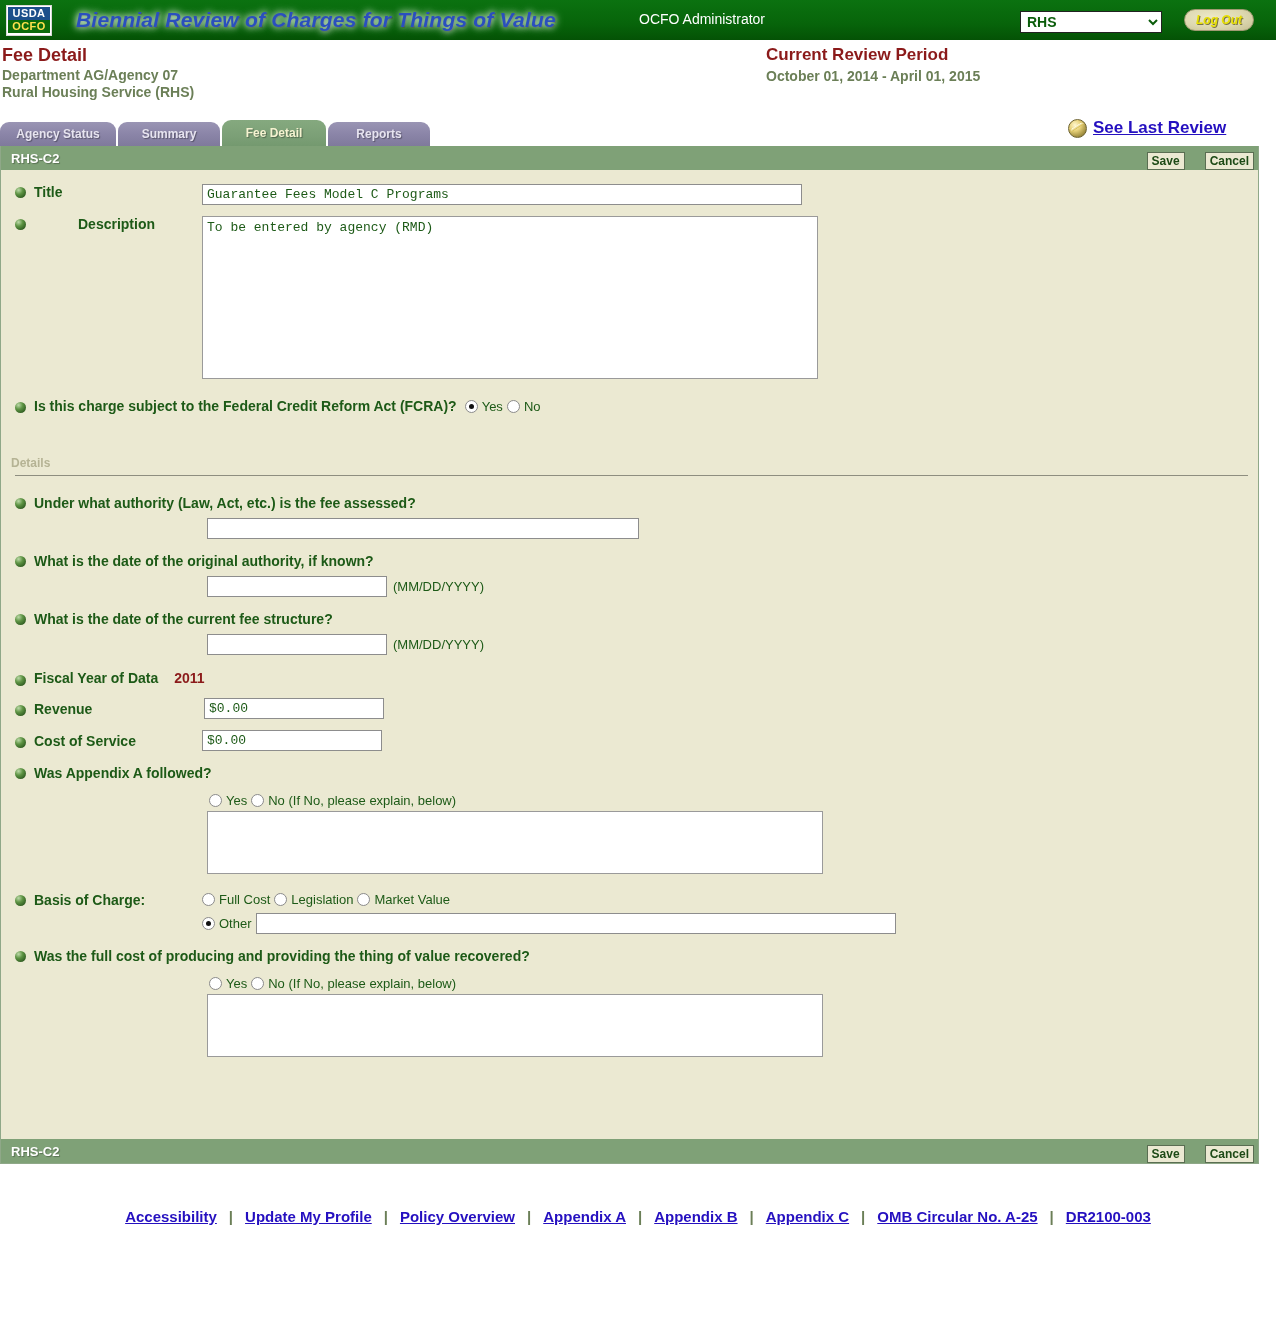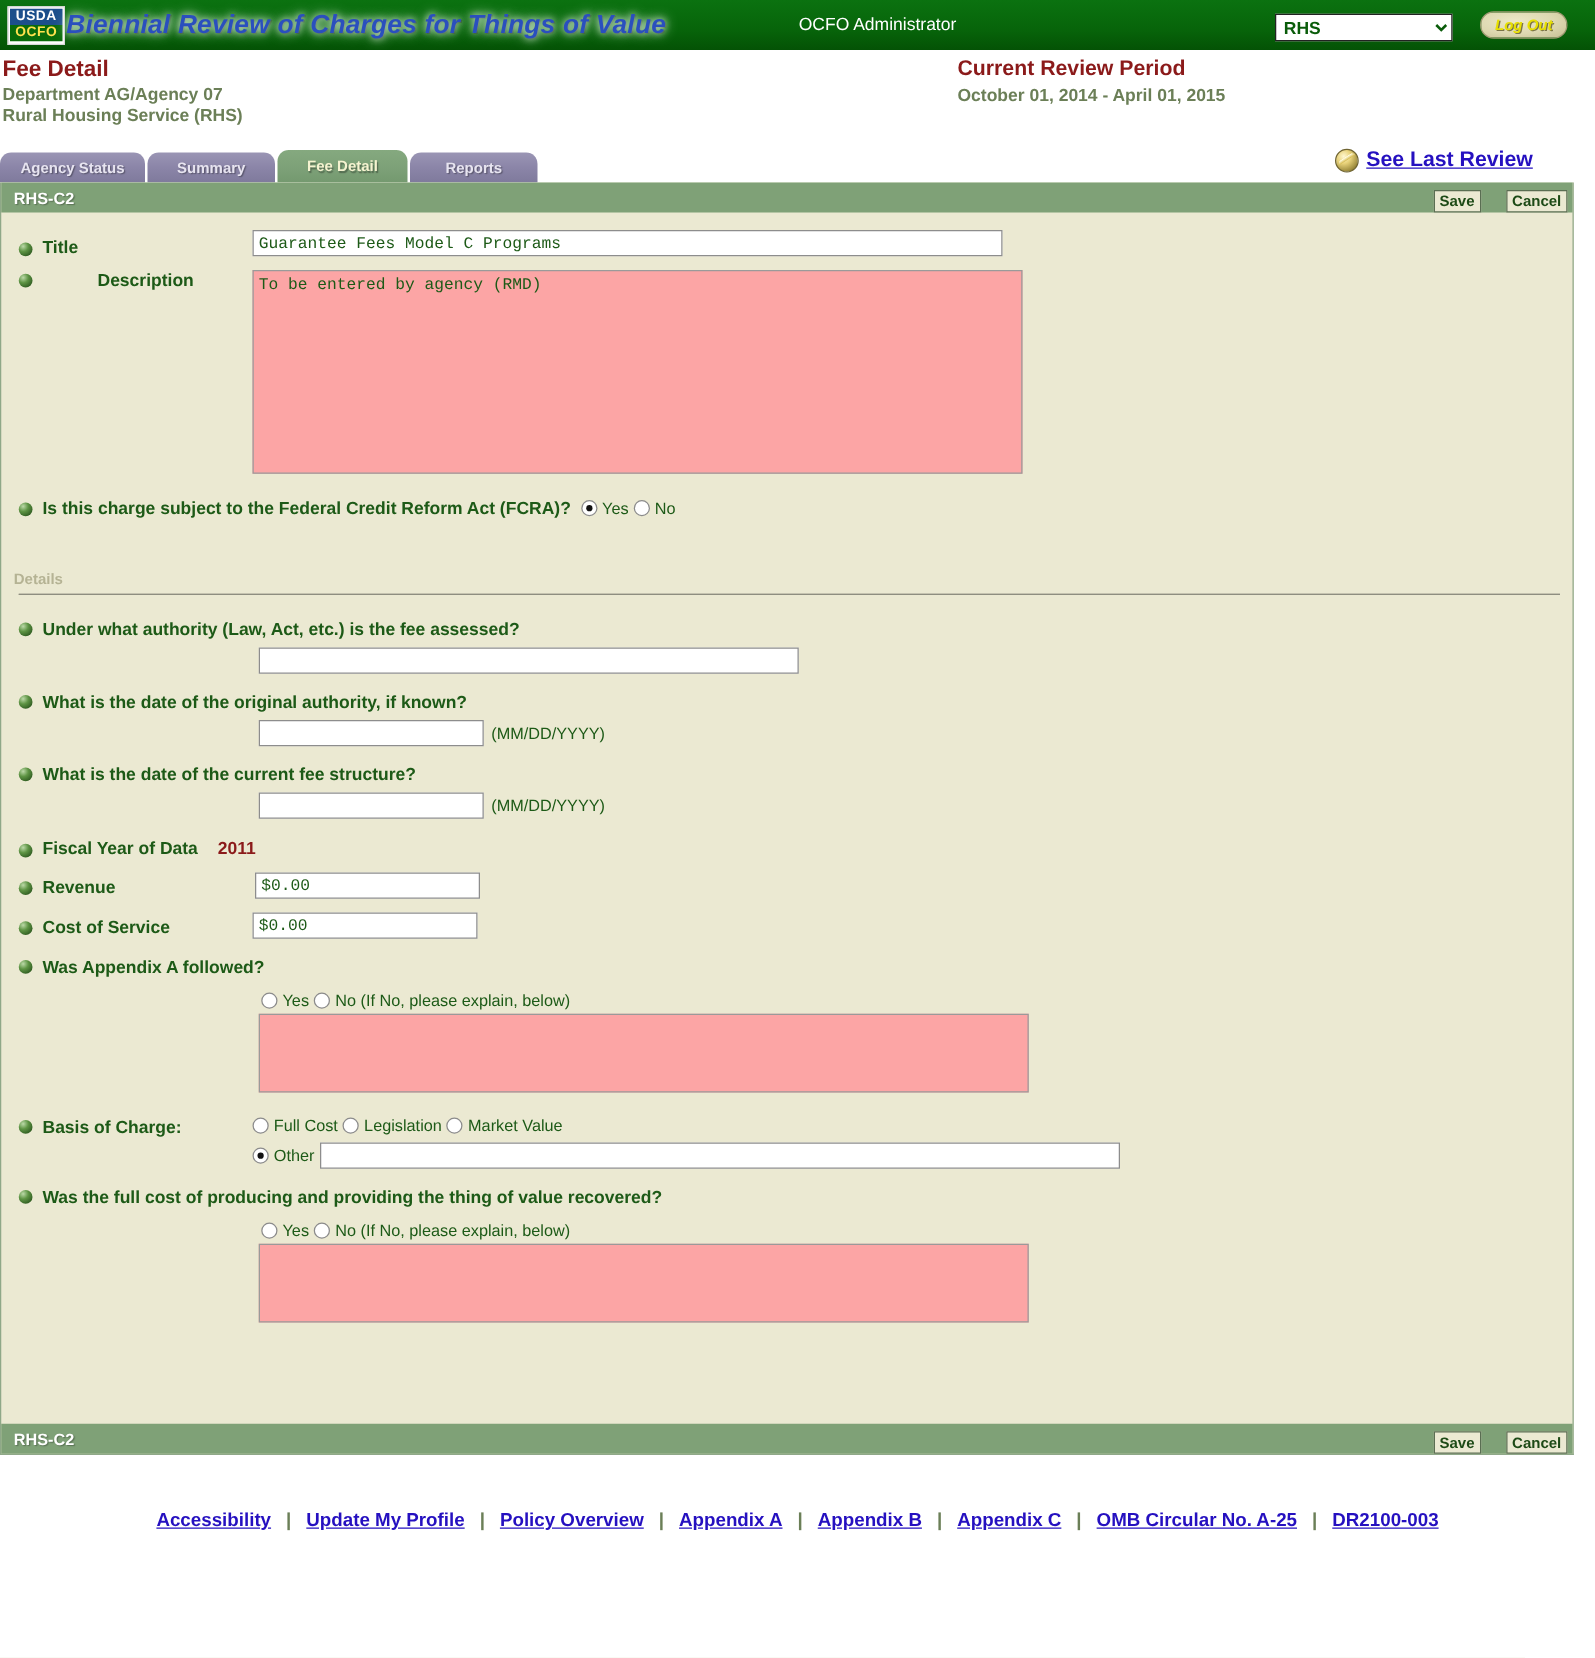--- a/index.html
+++ b/index.html
@@ -30,21 +30,21 @@
     font-size: 11px; font-weight: bold; color: #ffffff;
     background: #1c4f8b; width: 100%; text-align: center; line-height: 13px;
     letter-spacing: .4px;
   }
   .usda-logo .ocfo {
     font-size: 11px; font-weight: bold; color: #ffe14d;
     background: #0a6b0a; width: 100%; text-align: center; line-height: 13px;
     letter-spacing: .4px;
   }
   .banner-title {
-    margin-left: 1px;
+    margin-left: 24px;
     font-size: 21px; font-weight: bold; font-style: italic;
     color: #2a4fbe;
     text-shadow: 0 0 6px #cfe8cf, 0 0 10px #cfe8cf, 1px 1px 0 #0c3a0c;
     letter-spacing: .2px;
     white-space: nowrap;
   }
   .admin-label {
     position: absolute; left: 639px; top: 11px;
     color: #ffffff; font-size: 14px;
   }
@@ -193,21 +193,21 @@
     font-family: "Liberation Mono", monospace;
     font-size: 13px; color: #1d5a17;
     background: #ffffff;
     border: 1px solid #8d8d8d;
     padding: 2px 4px;
     height: 21px;
   }
   .fld-textarea {
     font-family: "Liberation Mono", monospace;
     font-size: 13px; color: #1d5a17;
-    background: #fca5a5;
+    background: #ffffff;
     border: 1px solid #9a9a9a;
     padding: 3px 4px;
     resize: none;
     overflow-y: scroll;
   }
   .hint { font-size: 13px; color: #1d5a17; margin-left: 6px; }
 
   .radio {
     width: 13px; height: 13px; border-radius: 50%;
     background: #ffffff; border: 1px solid #8b8b8b;
@@ -286,21 +286,21 @@
   <div class="panel-header">
     <span class="panel-header-title">RHS-C2</span>
     <span class="panel-actions">
       <button class="mini-btn">Save</button>
       <button class="mini-btn">Cancel</button>
     </span>
   </div>
 
   <div class="panel-body">
 
-    <div class="row" style="margin-top:14px;align-items:flex-end;">
+    <div class="row" style="margin-top:14px;">
       <span class="bullet"></span>
       <span class="lbl" style="width:168px;">Title</span>
       <input class="fld-input" style="width: 600px;" value="Guarantee Fees Model C Programs">
     </div>
 
     <div class="row" style="margin-top:11px;">
       <span class="bullet"></span>
       <span class="lbl" style="width:168px;padding-left:44px;">Description</span>
       <textarea class="fld-textarea" style="width: 616px; height: 163px;">To be entered by agency (RMD)</textarea>
     </div>

